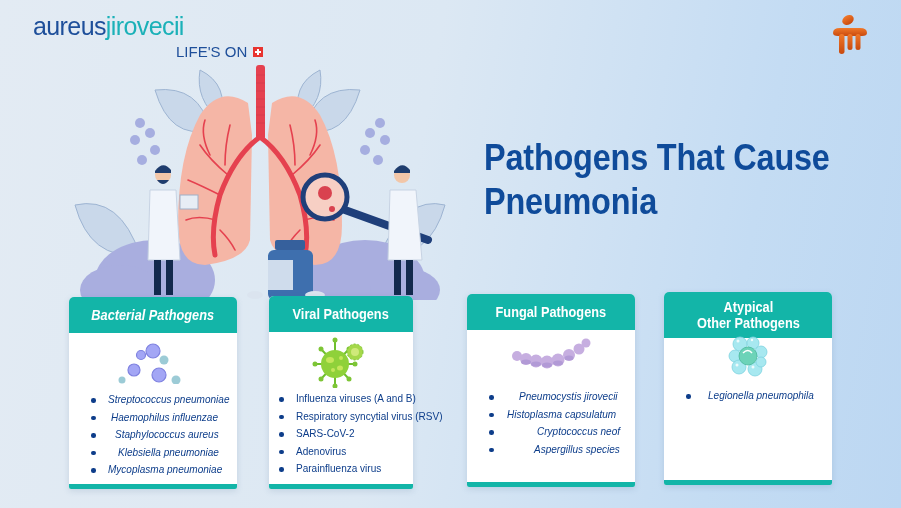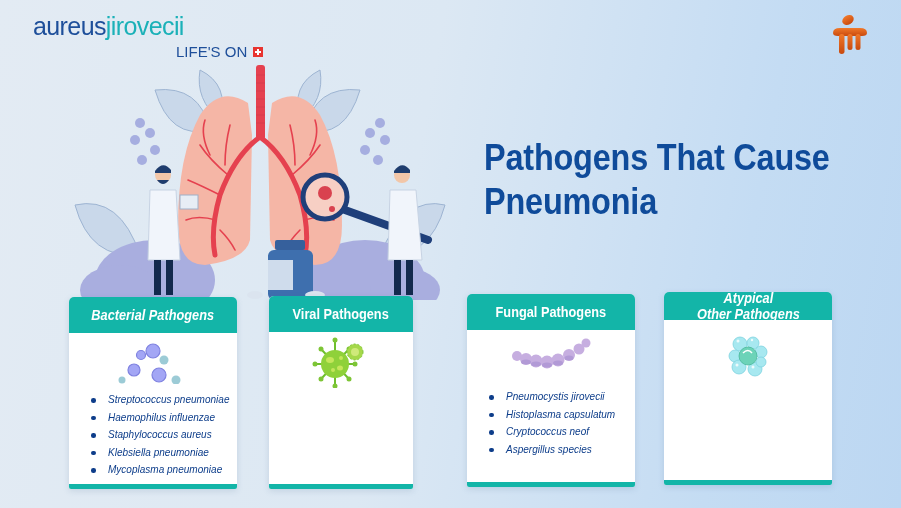--- a/index.html
+++ b/index.html
@@ -49,21 +49,21 @@
     display: flex; align-items: center; justify-content: center; line-height: 16px;
   }
   .card-header span { display: inline-block; transform: scaleX(0.88); white-space: pre-line; }
   .card-icon { position: absolute; left: 50%; transform: translateX(-50%); }
   .card-list { position: absolute; left: 22px; right: 4px; list-style: none; }
   .card-list li {
     position: relative; padding-left: 17px; font-size: 11.4px; line-height: 17.6px;
     color: #0d3d8a; white-space: nowrap;
   }
   .card-list li .t { display: inline-block; transform: scaleX(0.88); transform-origin: left center; }
-  .card-list.italic li { font-style: italic; }
+  .card-list.italic li { font-style: italic; text-align: right; }
   .card-list li::before {
     content: ""; position: absolute; left: 0; top: 7px; width: 4.5px; height: 4.5px;
     border-radius: 50%; background: #0d3d8a;
   }
   .card-bar {
     position: absolute; left: 0; right: 0; bottom: 0; height: 5px; background: #13b5a8;
     border-radius: 0 0 2px 2px;
   }
 </style>
 </head>
@@ -249,20 +249,27 @@
     <circle cx="24" cy="28" r="14" fill="#8fd13a"></circle>
     <g fill="#c5e65a">
       <ellipse cx="19" cy="24" rx="4" ry="3"></ellipse>
         <ellipse cx="29" cy="32" rx="3" ry="2.5"></ellipse>
         <circle cx="22" cy="34" r="2"></circle>
         <circle cx="30" cy="22" r="2"></circle>
     </g>
     <circle cx="44" cy="16" r="8" fill="#a5d84a" stroke="#7dc535" stroke-width="1" stroke-dasharray="2 2"></circle>
     <circle cx="44" cy="16" r="4" fill="#cfe97a"></circle>
   </svg>
+  <ul class="card-list" style="top:94px; left:10px;">
+    <li><span class="t">Influenza viruses (A and B)</span></li>
+    <li><span class="t">Respiratory syncytial virus (RSV)</span></li>
+    <li><span class="t">SARS-CoV-2</span></li>
+    <li><span class="t">Adenovirus</span></li>
+    <li><span class="t">Parainfluenza virus</span></li>
+  </ul>
   <div class="card-bar"></div>
 </div>
 
 <div class="card" style="left:467px; top:294px; width:168px; height:193px;">
   <div class="card-header" style="height:36px;align-items:center;">
     <span>Fungal Pathogens</span>
   </div>
   <svg class="card-icon" style="top:44px;" width="84" height="34" viewBox="0 0 84 34">
     <g fill="#c6aee0">
       <circle cx="8" cy="18" r="5"></circle>
@@ -285,21 +292,21 @@
   <ul class="card-list italic" style="top:94px;">
     <li><span class="t">Pneumocystis jirovecii</span></li>
     <li><span class="t">Histoplasma capsulatum</span></li>
     <li><span class="t">Cryptococcus neof</span></li>
     <li><span class="t">Aspergillus species</span></li>
   </ul>
   <div class="card-bar"></div>
 </div>
 
 <div class="card" style="left:664px; top:292px; width:168px; height:193px;">
-  <div class="card-header" style="height:28px;font-style:italic;">
+  <div class="card-header" style="height:46px;">
     <span>Atypical
 Other Pathogens</span>
   </div>
   <svg class="card-icon" style="top:43px;" width="40" height="42" viewBox="0 0 40 42">
     <g fill="#a7e8f0" stroke="#7fd3df" stroke-width="0.8">
       <circle cx="12" cy="9" r="7"></circle>
         <circle cx="25" cy="8" r="6"></circle>
         <circle cx="33" cy="17" r="6"></circle>
         <circle cx="7" cy="21" r="6"></circle>
       <circle cx="11" cy="32" r="7"></circle>
@@ -309,15 +316,16 @@
     <circle cx="20" cy="21" r="9" fill="#6cd3b8" stroke="#49b89a" stroke-width="0.8"></circle>
     <path d="M15 18 Q20 13 24 18" stroke="#ffffff" stroke-width="1.5" fill="none"></path>
     <g fill="#ffffff" opacity="0.8">
       <circle cx="10" cy="6" r="1.5"></circle>
         <circle cx="24" cy="5" r="1.2"></circle>
         <circle cx="9" cy="30" r="1.5"></circle>
         <circle cx="25" cy="32" r="1.5"></circle>
     </g>
   </svg>
   <ul class="card-list italic" style="top:95px;">
+    <li><span class="t">Legionella pneumophila</span></li>
   </ul>
   <div class="card-bar"></div>
 </div>
 
 </body></html>

